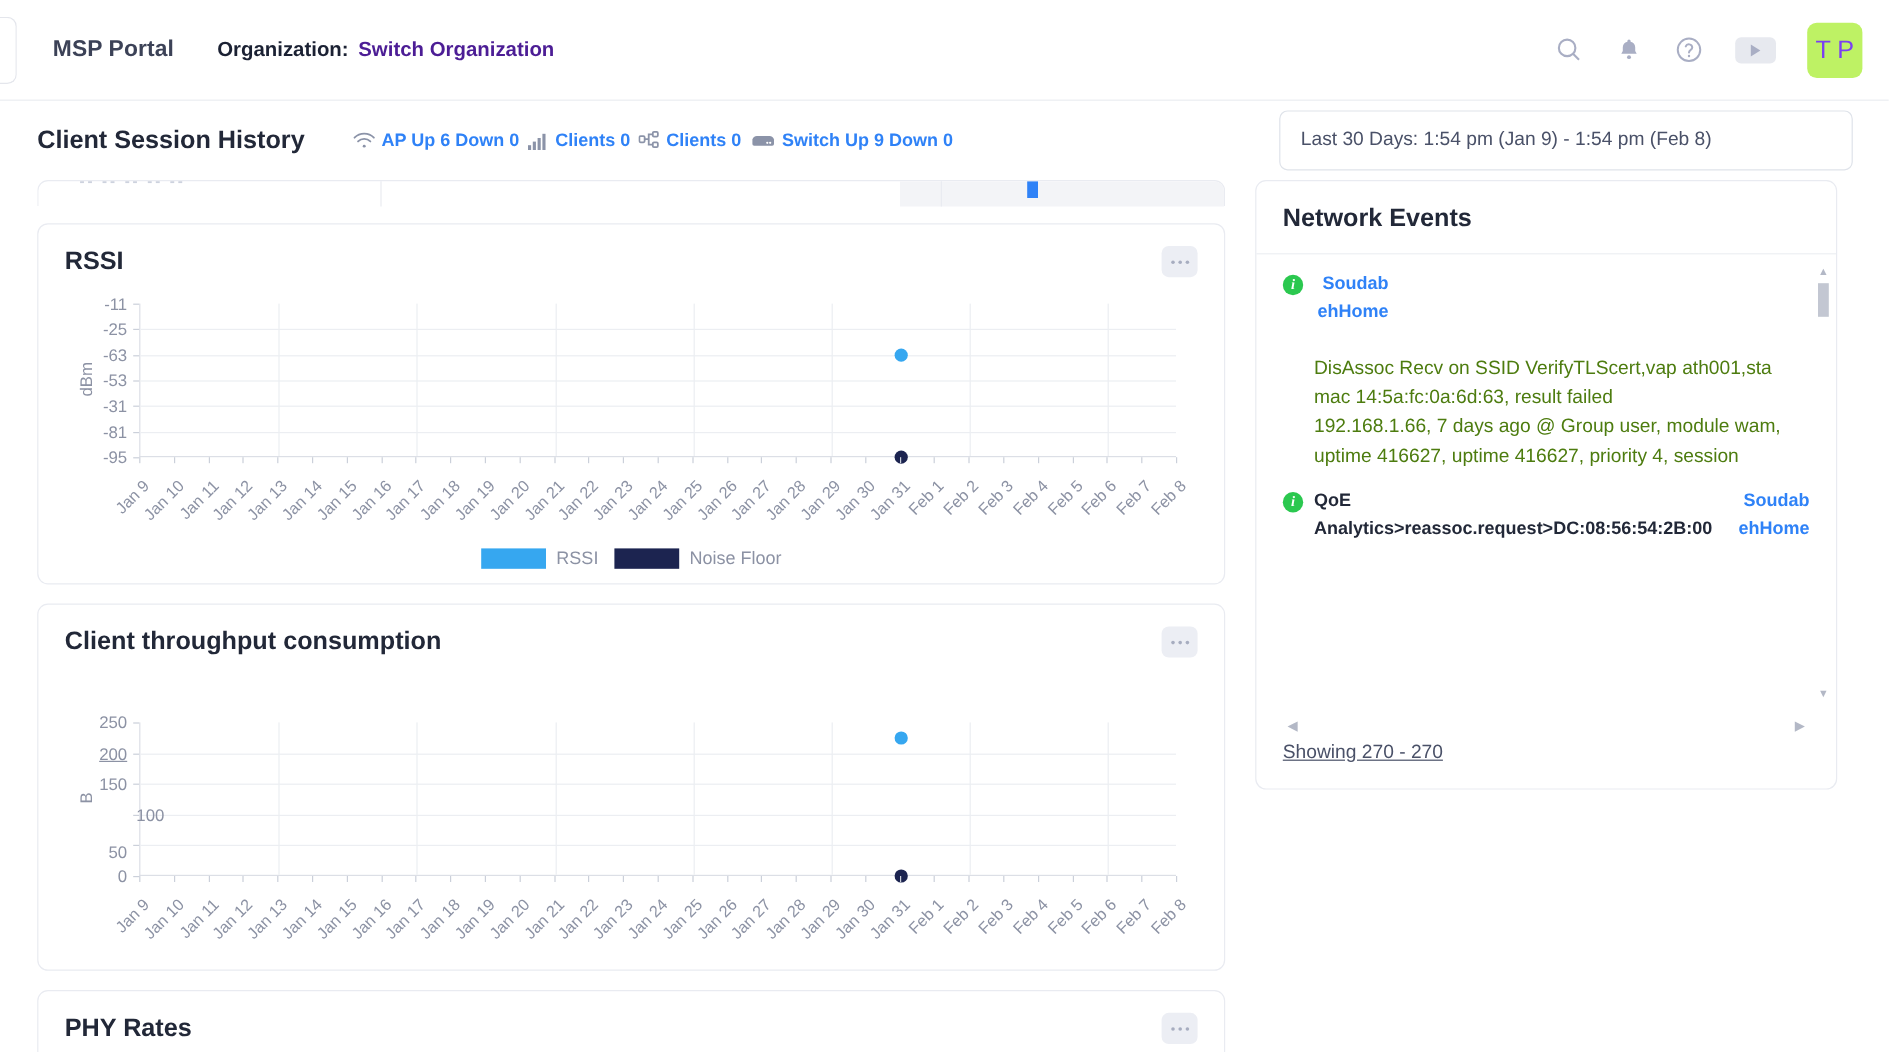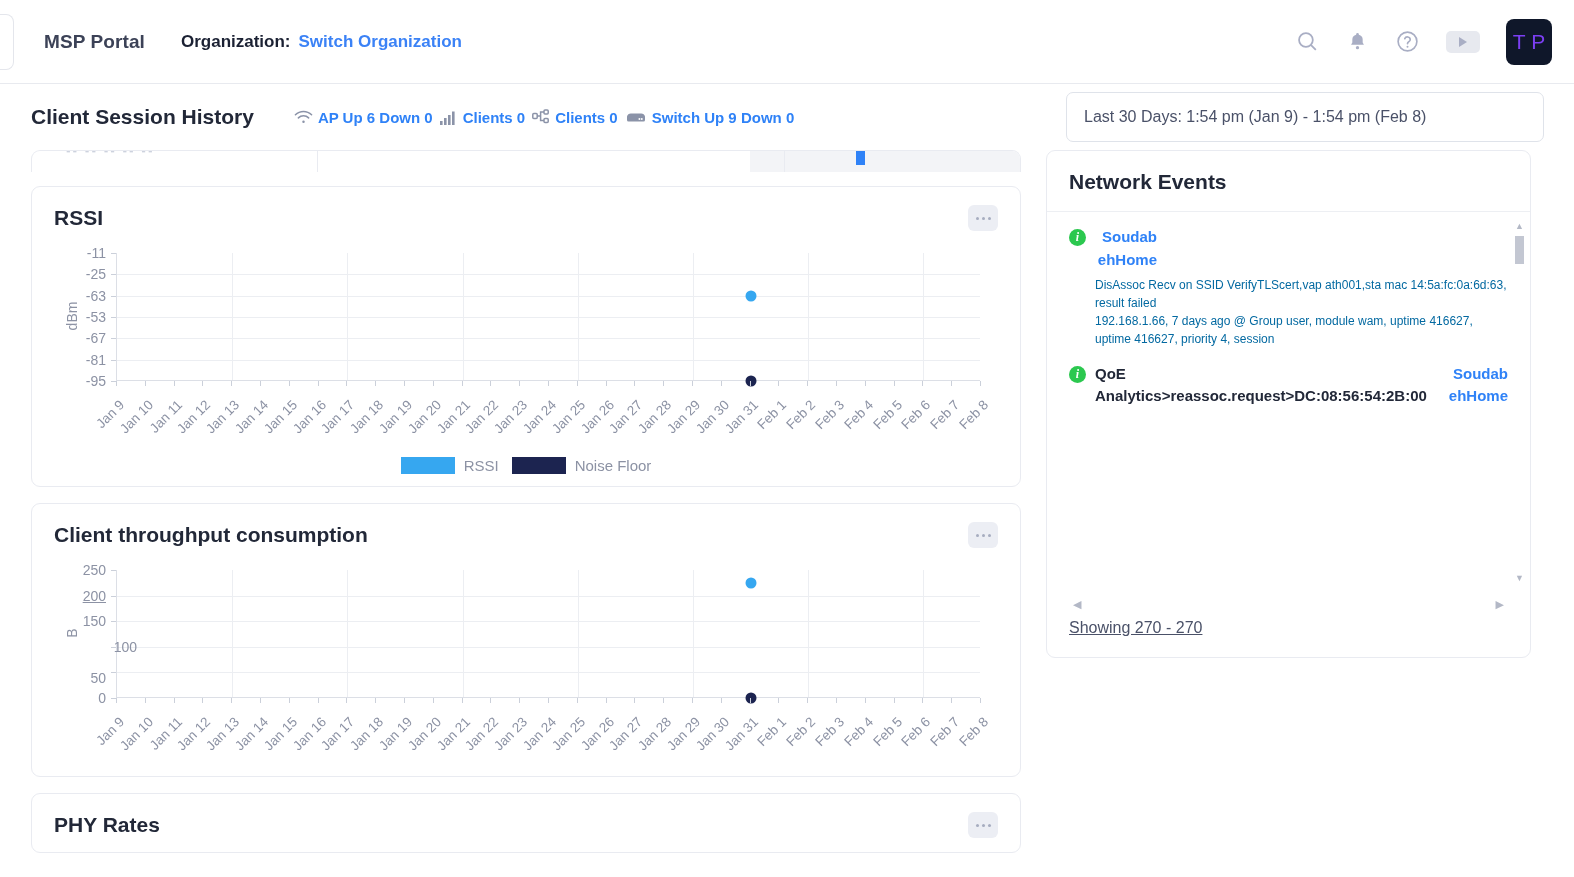--- a/index.html
+++ b/index.html
@@ -32,39 +32,39 @@
   .brand {
     font-size: 19px; font-weight: 600; color: #3c4257;
     letter-spacing: .1px;
   }
   .org-label {
     margin-left: 36px;
     font-size: 17px; font-weight: 700; color: #1b2133;
   }
   .org-switch {
     margin-left: 8px;
-    font-size: 17px; font-weight: 600; color: #3b82f6;
+    font-size: 17px; font-weight: 600; color: #4c1d95;
     cursor: pointer;
   }
   .topbar-right { display: flex; align-items: center; gap: 26px; }
   .ic { color: #a9aec4; display: flex; align-items: center; justify-content: center; cursor: pointer; }
   .vid-btn {
     width: 34px; height: 22px; border-radius: 5px; background: #e7e9ef;
     display: flex; align-items: center; justify-content: center;
     cursor: pointer;
   }
   .vid-btn .tri {
     width: 0; height: 0;
     border-left: 8px solid #a9aec4;
     border-top: 5px solid transparent;
     border-bottom: 5px solid transparent;
   }
   .avatar {
     width: 46px; height: 46px; border-radius: 8px;
-    background: #0f172a;
+    background: #bef264;
     display: flex; align-items: center; justify-content: center;
     gap: 4px;
     font-size: 21px; font-weight: 500; color: #7b3ff2;
     cursor: pointer;
   }
 
   
   .subheader {
     height: 66px;
     display: flex; align-items: center;
@@ -192,22 +192,22 @@
   }
   .ev-body { flex: 1; min-width: 0; }
   .ev-toprow { display: flex; justify-content: space-between; gap: 8px; }
   .ev-name { font-size: 15px; font-weight: 700; color: #222838; line-height: 1.52; }
   .ev-user {
     font-size: 15px; font-weight: 600; color: #2f82f7;
     width: 62px; text-align: right; line-height: 1.52;
     word-break: break-all; cursor: pointer; flex: 0 0 auto;
   }
   .ev-desc {
-    font-size: 12px; color: #0369a1; line-height: 1.52;
-    margin-top: 4px; white-space: pre-line;
+    font-size: 16px; color: #4d7c0f; line-height: 1.52;
+    margin-top: 24px; white-space: pre-line;
   }
   .ne-vsb {
     position: absolute; right: 5px; top: 10px; bottom: 10px; width: 11px;
   }
   .ne-vsb .arw { font-size: 9px; color: #b3b8c6; text-align: center; line-height: 8px; }
   .ne-vsb .thumb {
     position: absolute; top: 14px; left: 1px;
     width: 9px; height: 28px; background: #c3c7d2;
   }
   .ne-hsb {
@@ -348,21 +348,21 @@
               <div class="pt" style="left: 633.6px; top: 128px; width: 11px; height: 11px; background: rgb(28, 36, 80);"></div>
             </div>
             <div class="ytick" style="right: 892px; top: 8px;">-11</div>
             <div class="ytickline" style="left: 57px; top: 8px;"></div>
             <div class="ytick" style="right: 892px; top: 29.3333px;">-25</div>
             <div class="ytickline" style="left: 57px; top: 29.3333px;"></div>
             <div class="ytick" style="right: 892px; top: 50.6667px;">-63</div>
             <div class="ytickline" style="left: 57px; top: 50.6667px;"></div>
             <div class="ytick" style="right: 892px; top: 72px;">-53</div>
             <div class="ytickline" style="left: 57px; top: 72px;"></div>
-            <div class="ytick" style="right: 892px; top: 93.3333px;">-67</div>
+            <div class="ytick" style="right: 892px; top: 93.3333px;">-31</div>
             <div class="ytickline" style="left: 57px; top: 93.3333px;"></div>
             <div class="ytick" style="right: 892px; top: 114.667px;">-81</div>
             <div class="ytickline" style="left: 57px; top: 114.667px;"></div>
             <div class="ytick" style="right: 892px; top: 136px;">-95</div>
             <div class="ytickline" style="left: 57px; top: 136px;"></div>
             <div class="ylabel" style="left: -12px; top: 63px; width: 60px; text-align: center;">dBm</div>
             <div class="xtickline" style="left: 62px; top: 136px;"></div>
             <div class="xtick" style="left: 6px; top: 150px; width: 62px;">Jan 9</div>
             <div class="xtickline" style="left: 90.8px; top: 136px;"></div>
             <div class="xtick" style="left: 34.8px; top: 150px; width: 62px;">Jan 10</div>
@@ -441,21 +441,21 @@
     <div class="card">
       <div class="card-head">
         <span class="card-title">Client throughput consumption</span>
         <span class="kebab">
             <i></i>
             <i></i>
             <i></i>
           </span>
       </div>
       <div class="chart-wrap">
-        <div class="chart" id="chart-1" style="height:202px;">
+        <div class="chart" id="chart-1" style="height:202px;margin-top:32px;">
             <div class="plot" style="left: 62px; top: 8px; width: 864px; height: 128px;">
               <div class="gh" style="top: 25.6px;"></div>
               <div class="gh" style="top: 51.2px;"></div>
               <div class="gh" style="top: 76.8px;"></div>
               <div class="gh" style="top: 102.4px;"></div>
               <div class="gv" style="left: 115.2px;"></div>
               <div class="gv" style="left: 230.4px;"></div>
               <div class="gv" style="left: 345.6px;"></div>
               <div class="gv" style="left: 460.8px;"></div>
               <div class="gv" style="left: 576px;"></div>

